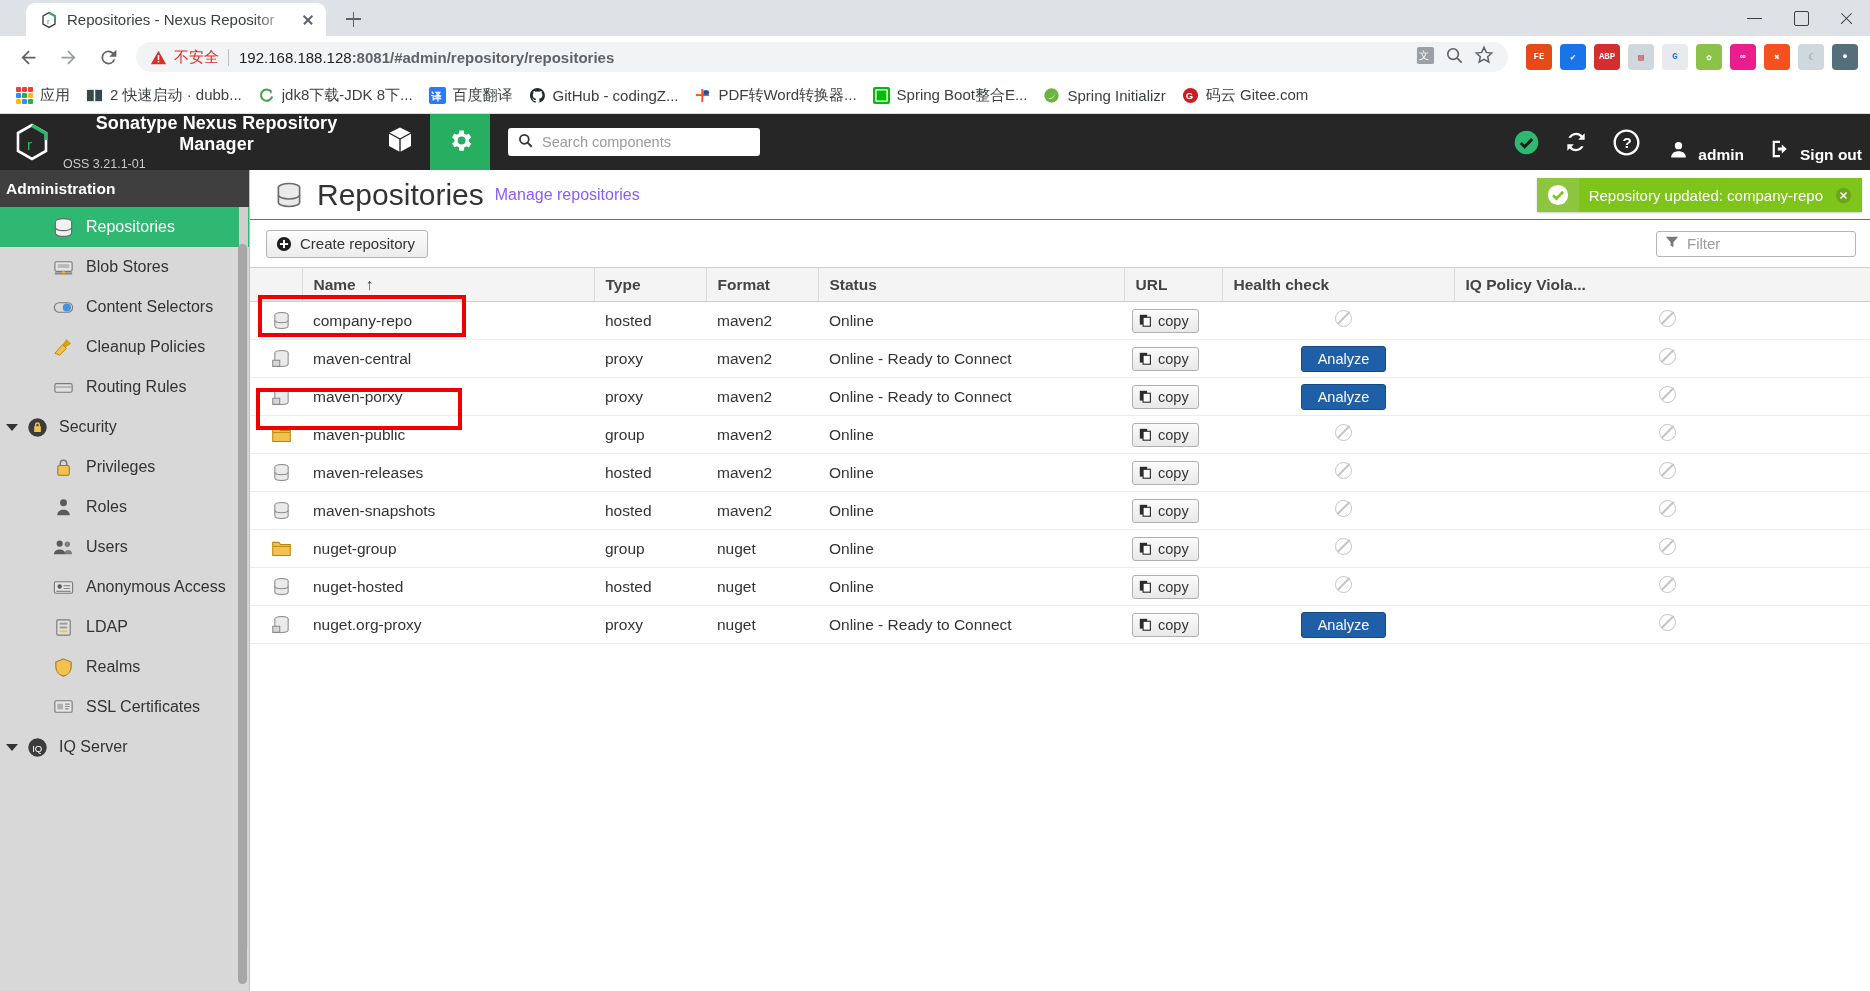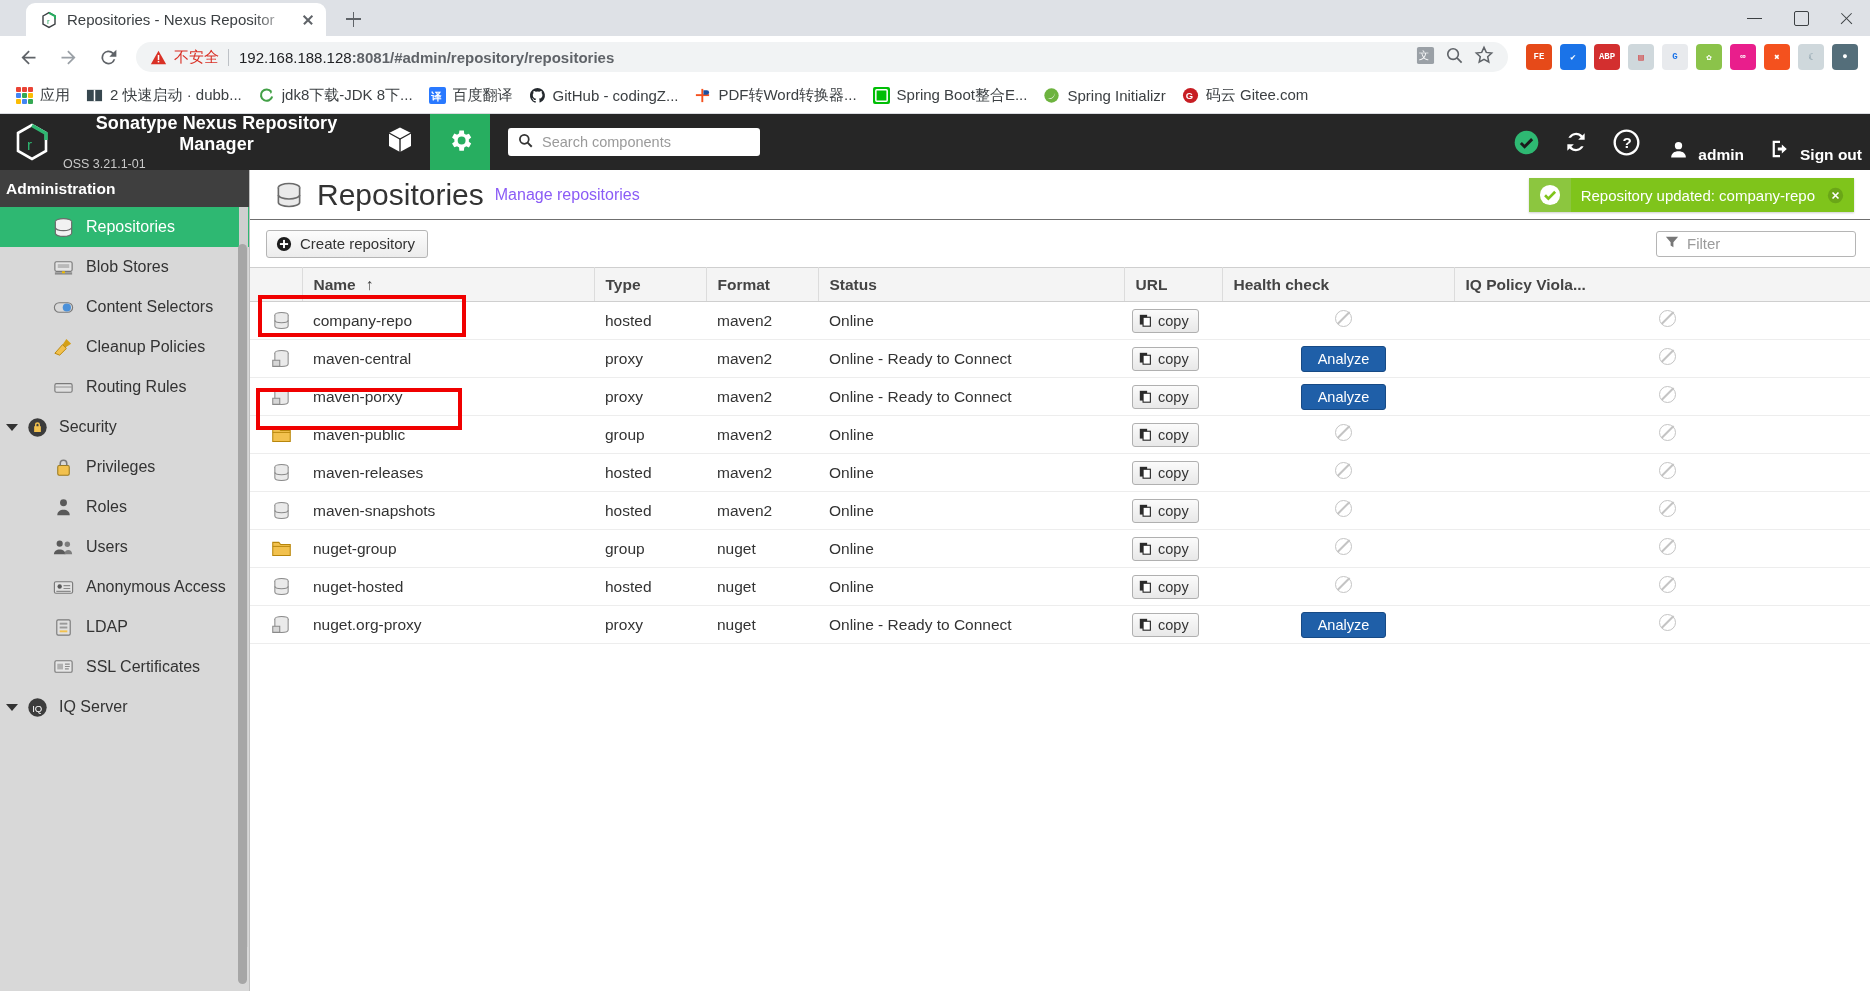--- a/index.html
+++ b/index.html
@@ -221,21 +221,21 @@
   .nx-pagehead {
     height:50px; display:flex; align-items:center;
     padding-left:24px; border-bottom:1px solid #6f6f6f;
     position:relative;
   }
   .nx-ph-icon { width:30px; height:30px; margin-right:13px; flex:0 0 30px; }
   .nx-ph-title { font-size:30px; color:#333333; font-weight:normal; }
   .nx-ph-sub { font-size:16px; color:#8b5cf6; margin-left:11px; }
 
   .nx-toast {
-    position:absolute; right:16px; top:8px;
+    position:absolute; right:8px; top:8px;
     height:34px; display:flex; align-items:stretch;
     background:#7fc41b; color:#ffffff;
     font-size:15px; box-shadow:0 1px 2px rgba(0,0,0,.2);
   }
   .nx-toast-ico {
     width:42px; display:flex; align-items:center; justify-content:center;
     background:#8cc63f;
   }
   .nx-toast-msg { display:flex; align-items:center; padding:0 12px 0 10px; white-space:nowrap; }
   .nx-toast-x { display:flex; align-items:center; padding-right:10px; }
@@ -688,20 +688,28 @@
       <div class="nx-item">
         <span class="nx-iicon">
           <svg width="23" height="23" viewBox="0 0 24 24">
               <rect x="5" y="4" width="14" height="16" rx="1.4" fill="#e0e0e0" stroke="#7a7a7a" stroke-width="1.2"></rect>
               <rect x="8" y="7" width="8" height="2" fill="#9a9a9a"></rect>
               <rect x="8" y="11" width="8" height="2" fill="#9a9a9a"></rect>
               <rect x="8" y="15" width="8" height="2" fill="#f2c14e"></rect>
             </svg>
         </span>
         <span>LDAP</span>
+      </div>
+      <div class="nx-item">
+        <span class="nx-iicon">
+          <svg width="23" height="23" viewBox="0 0 24 24">
+              <path d="M12 3l8 3.4v5c0 4.6-3.3 8.4-8 9.6-4.7-1.2-8-5-8-9.6v-5z" fill="#f2c14e" stroke="#9b7a1f" stroke-width="1.1"></path>
+            </svg>
+        </span>
+        <span>Realms</span>
       </div>
       <div class="nx-item">
         <span class="nx-iicon">
           <svg width="23" height="23" viewBox="0 0 24 24">
               <rect x="3" y="5" width="18" height="12" rx="1.4" fill="#e6e6e6" stroke="#7a7a7a" stroke-width="1.2"></rect>
               <rect x="5.5" y="8" width="6" height="6" fill="#b0b0b0"></rect>
               <path d="M13.5 8.5h5M13.5 11h5M13.5 13.5h4" stroke="#8a8a8a" stroke-width="1.2"></path>
             </svg>
         </span>
         <span>SSL Certificates</span>

